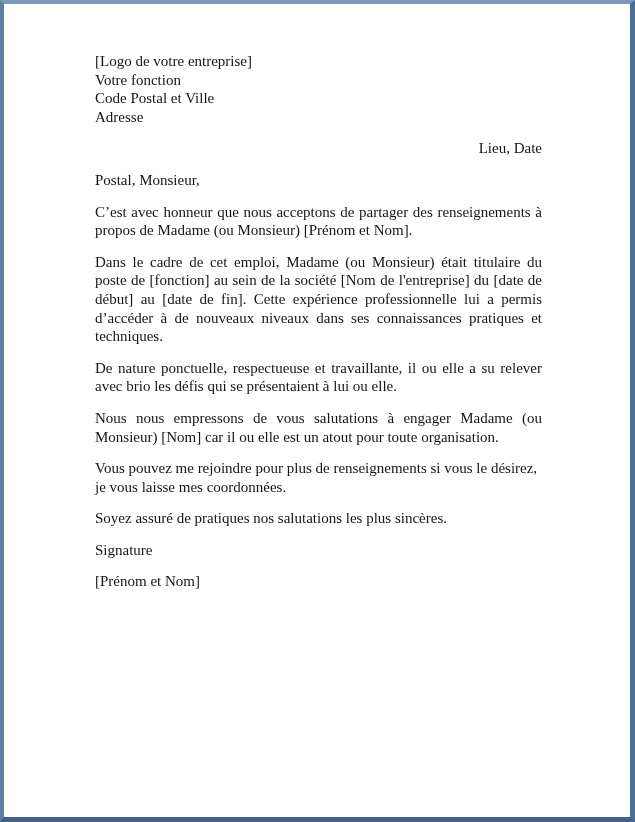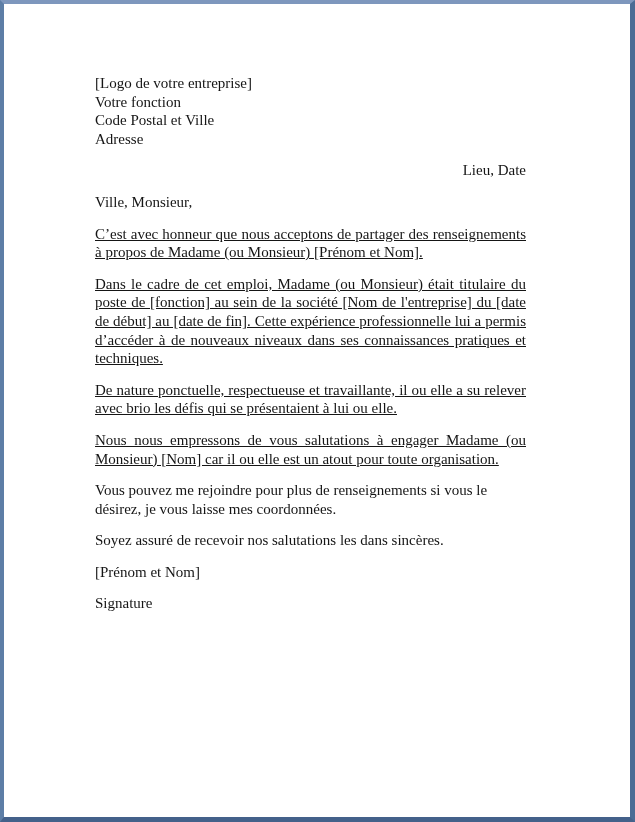--- a/index.html
+++ b/index.html
@@ -11,40 +11,39 @@
     box-sizing: border-box;
     width: 635px;
     height: 822px;
     background: #ffffff;
     border-style: solid;
     border-width: 4px 5px 5px 4px;
     border-top-color: #7e97bd;
     border-left-color: #5d7ea6;
     border-right-color: #4b6c95;
     border-bottom-color: #44618a;
-    padding: 70px 88px 40px 91px;
+    padding: 48px 88px 40px 91px;
     overflow: hidden;
   }
   .content {
     width: 447px;
     font-family: "Liberation Serif", "DejaVu Serif", serif;
     font-size: 15px;
     line-height: 18.6px;
     color: #151515;
   }
   .content p {
-    margin: 0 16px 13px 0;
+    margin: 0 0 13px 0;
   }
   .sender-block {
     margin: 0 0 13px 0;
   }
   .justify {
     text-align: justify;
     text-justify: inter-word;
-    text-decoration: underline;
   }
   .right {
     text-align: right;
   }
 </style>
 </head>
 <body>
 
 <div class="page">
   <div class="content">
@@ -52,32 +51,32 @@
     <div class="sender-block">
       <div>[Logo de votre entreprise]</div>
       <div>Votre fonction</div>
       <div>Code Postal et Ville</div>
       <div>Adresse</div>
     </div>
 
     <p class="right">Lieu, Date</p>
 
 
-    <p>Ville, Monsieur,</p>
+    <p>Postal, Monsieur,</p>
 
     <p class="justify">C’est avec honneur que nous acceptons de partager des renseignements à propos de Madame (ou Monsieur) [Prénom et Nom].</p>
 
     <p class="justify">Dans le cadre de cet emploi, Madame (ou Monsieur) était titulaire du poste de [fonction] au sein de la société [Nom de l'entreprise] du [date de début] au [date de fin]. Cette expérience professionnelle lui a permis d’accéder à de nouveaux niveaux dans ses connaissances pratiques et techniques.</p>
 
     <p class="justify">De nature ponctuelle, respectueuse et travaillante, il ou elle a su relever avec brio les défis qui se présentaient à lui ou elle.</p>
 
     <p class="justify">Nous nous empressons de vous salutations à engager Madame (ou Monsieur) [Nom] car il ou elle est un atout pour toute organisation.</p>
 
     <p>Vous pouvez me rejoindre pour plus de renseignements si vous le désirez, je vous laisse mes coordonnées.</p>
 
-    <p>Soyez assuré de recevoir nos salutations les dans sincères.</p>
+    <p>Soyez assuré de pratiques nos salutations les plus sincères.</p>
+
+    <p>Signature</p>
 
     <p>[Prénom et Nom]</p>
-
-    <p>Signature</p>
 
   </div>
 </div>
 
 </body></html>

